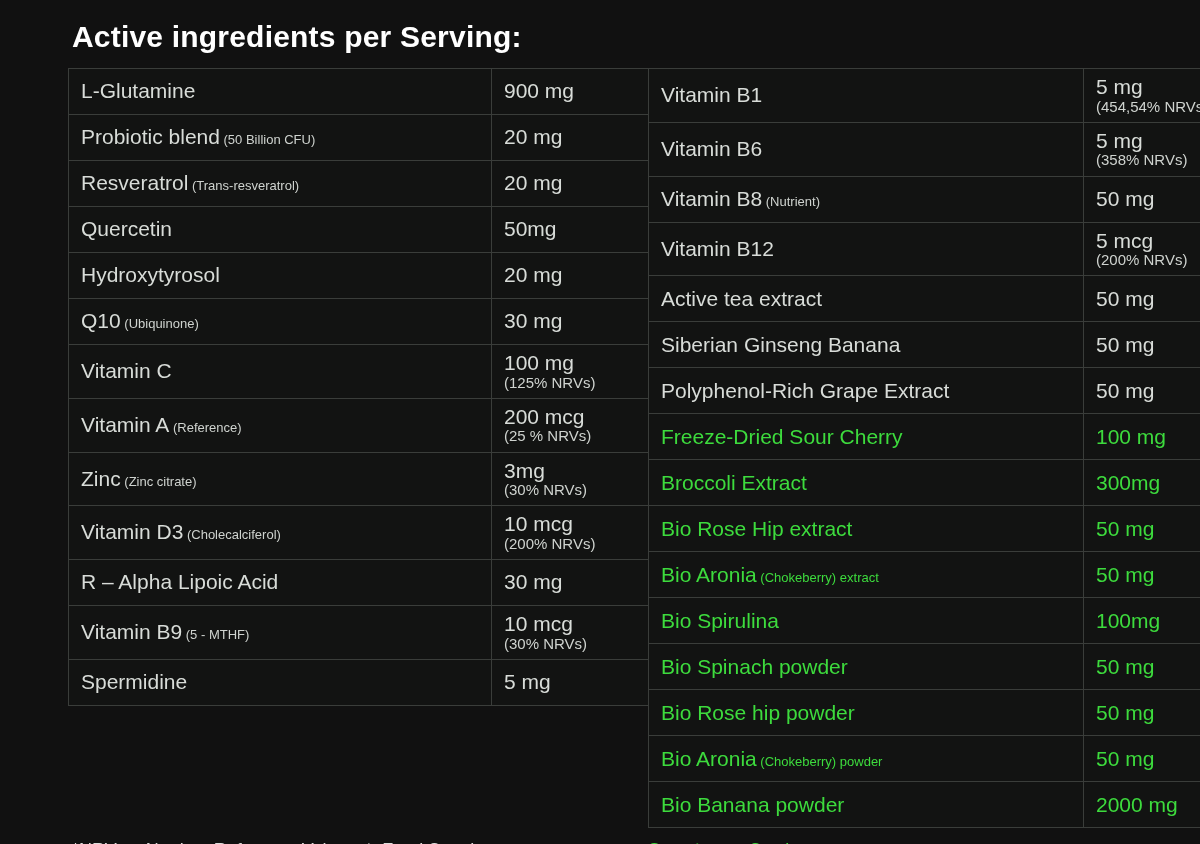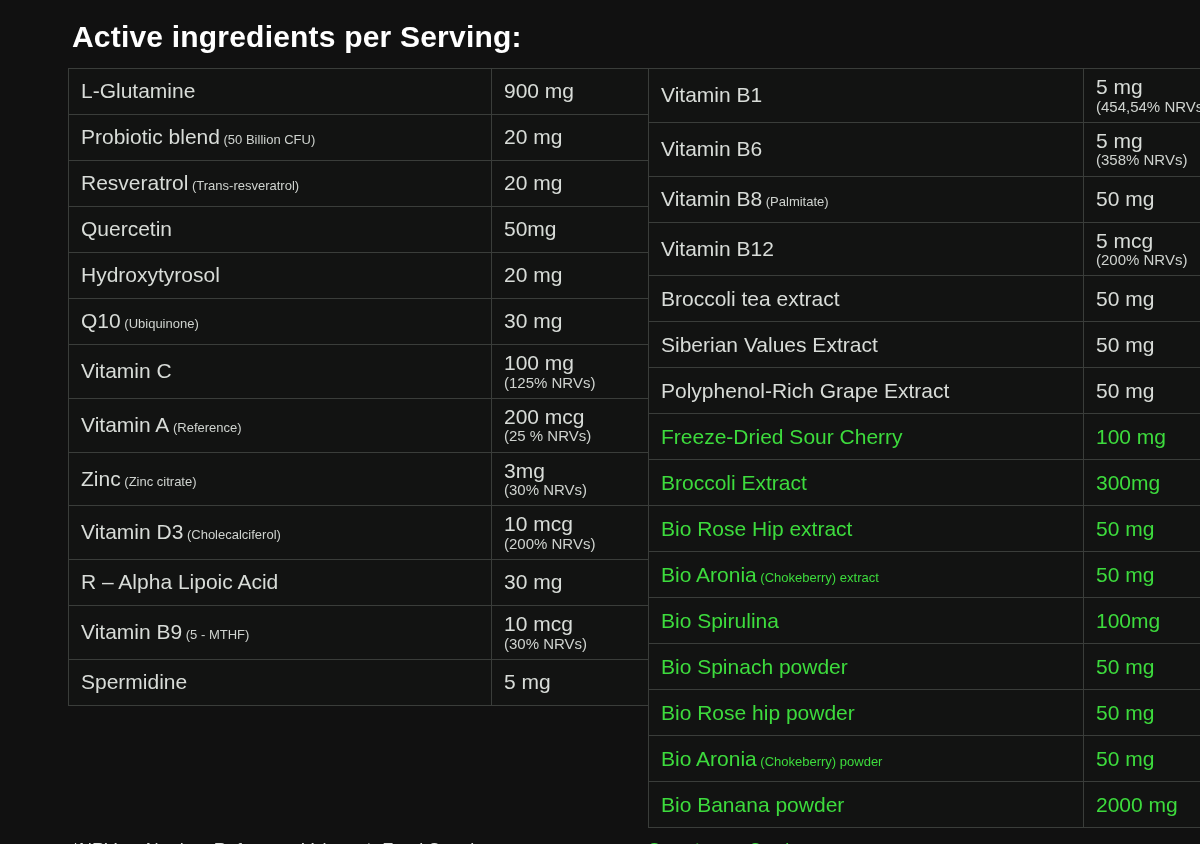--- a/index.html
+++ b/index.html
@@ -176,33 +176,33 @@
         <tbody id="right-body">
             <tr>
               <td class="name"><span>Vitamin B1</span></td>
               <td class="val"><span>5 mg</span><span class="sub">(454,54% NRVs)</span></td>
             </tr>
             <tr>
               <td class="name"><span>Vitamin B6</span></td>
               <td class="val"><span>5 mg</span><span class="sub">(358% NRVs)</span></td>
             </tr>
             <tr>
-              <td class="name"><span>Vitamin B8</span><span class="paren"> (Palmitate)</span></td>
+              <td class="name"><span>Vitamin B8</span><span class="paren"> (Nutrient)</span></td>
               <td class="val"><span>50 mg</span></td>
             </tr>
             <tr>
               <td class="name"><span>Vitamin B12</span></td>
               <td class="val"><span>5 mcg</span><span class="sub">(200% NRVs)</span></td>
             </tr>
             <tr>
-              <td class="name"><span>Broccoli tea extract</span></td>
-              <td class="val"><span>50 mg</span></td>
-            </tr>
-            <tr>
-              <td class="name"><span>Siberian Values Extract</span></td>
+              <td class="name"><span>Active tea extract</span></td>
+              <td class="val"><span>50 mg</span></td>
+            </tr>
+            <tr>
+              <td class="name"><span>Siberian Ginseng Banana</span></td>
               <td class="val"><span>50 mg</span></td>
             </tr>
             <tr>
               <td class="name"><span>Polyphenol-Rich Grape Extract</span></td>
               <td class="val"><span>50 mg</span></td>
             </tr>
             <tr class="green">
               <td class="name"><span>Freeze-Dried Sour Cherry</span></td>
               <td class="val"><span>100 mg</span></td>
             </tr>

